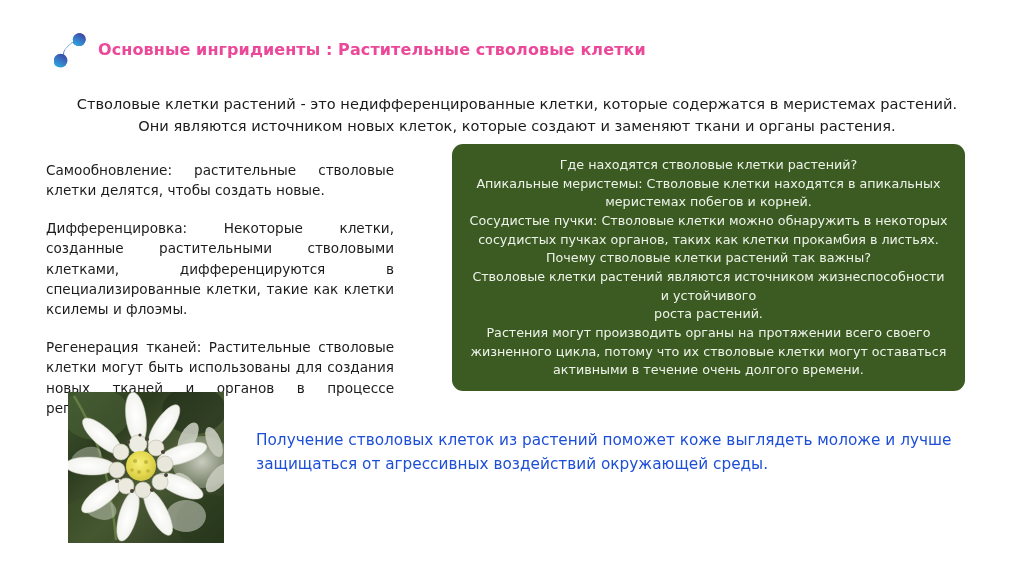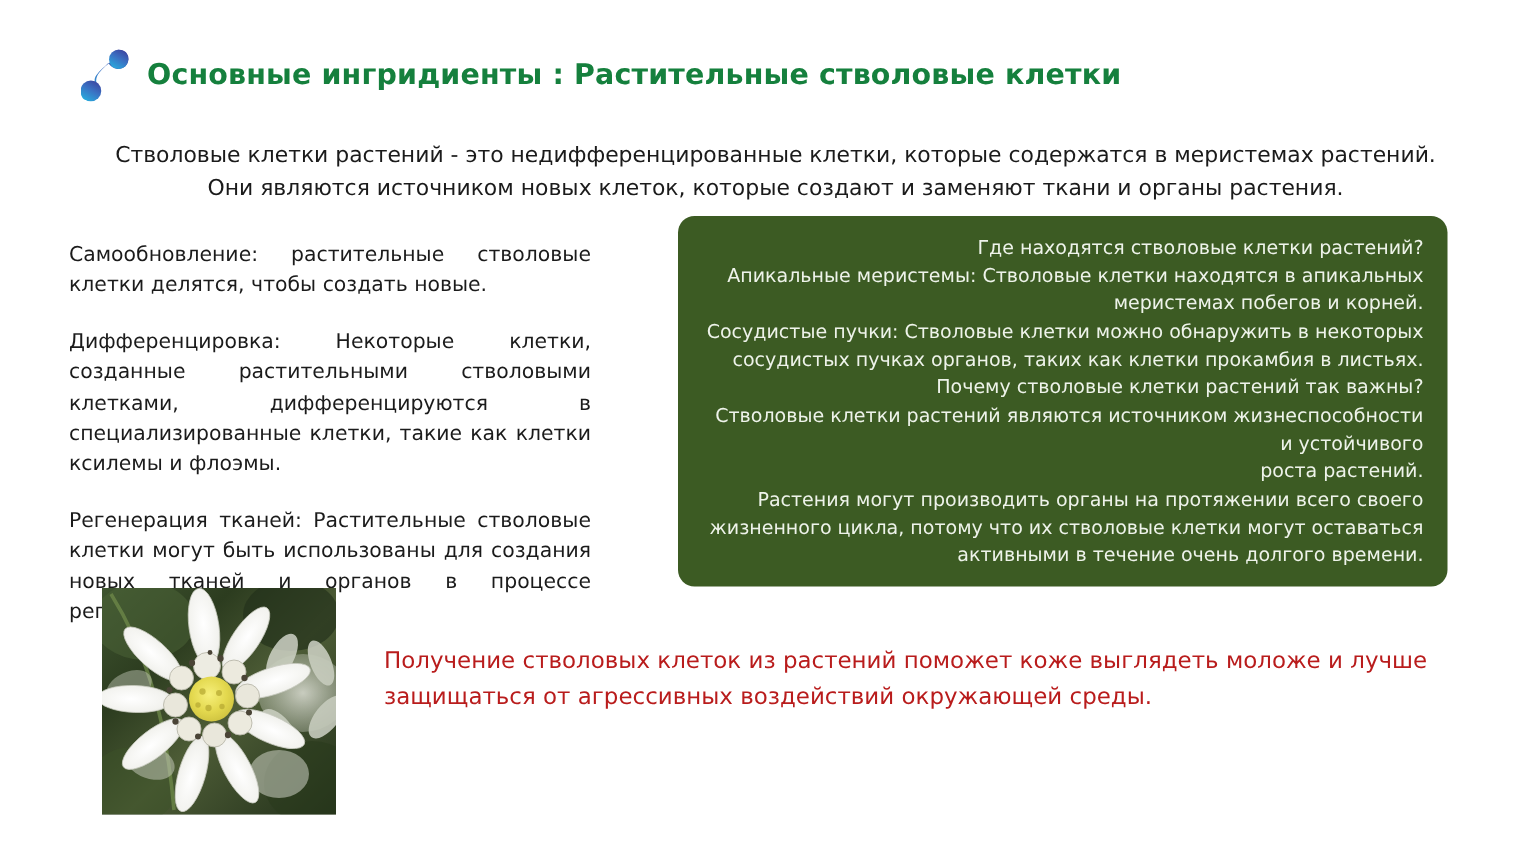--- a/index.html
+++ b/index.html
@@ -35,23 +35,23 @@
     height: 44px;
   }
   .title-icon {
     width: 34px;
     height: 40px;
     position: relative;
     flex: 0 0 auto;
     display: block;
   }
   .title-text {
-    font-size: 19px;
+    font-size: 16px;
     font-weight: bold;
-    color: #15803d;
+    color: #ec4899;
     letter-spacing: 0.1px;
     white-space: nowrap;
     line-height: 1;
   }
 
   
   .intro {
     position: absolute;
     left: 72px;
     top: 93px;
@@ -95,21 +95,21 @@
     border-radius: 11px;
     box-sizing: border-box;
     padding: 12px 16px 10px 16px;
     overflow: hidden;
   }
   .green-panel p {
     margin: 0;
     font-size: 12.7px;
     line-height: 1.47;
     color: #eef3ea;
-    text-align: right;
+    text-align: center;
   }
 
   
   .photo {
     position: absolute;
     left: 68px;
     top: 392px;
     width: 156px;
     height: 151px;
     overflow: hidden;
@@ -122,21 +122,21 @@
   }
 
   
   .bottom-text {
     position: absolute;
     left: 256px;
     top: 428px;
     width: 700px;
     font-size: 15.3px;
     line-height: 1.6;
-    color: #b91c1c;
+    color: #1d4ed8;
     text-align: left;
   }
 </style>
 </head>
 <body>
 
 <div class="slide">
 
   <div class="title-row">
     <span class="title-icon">

